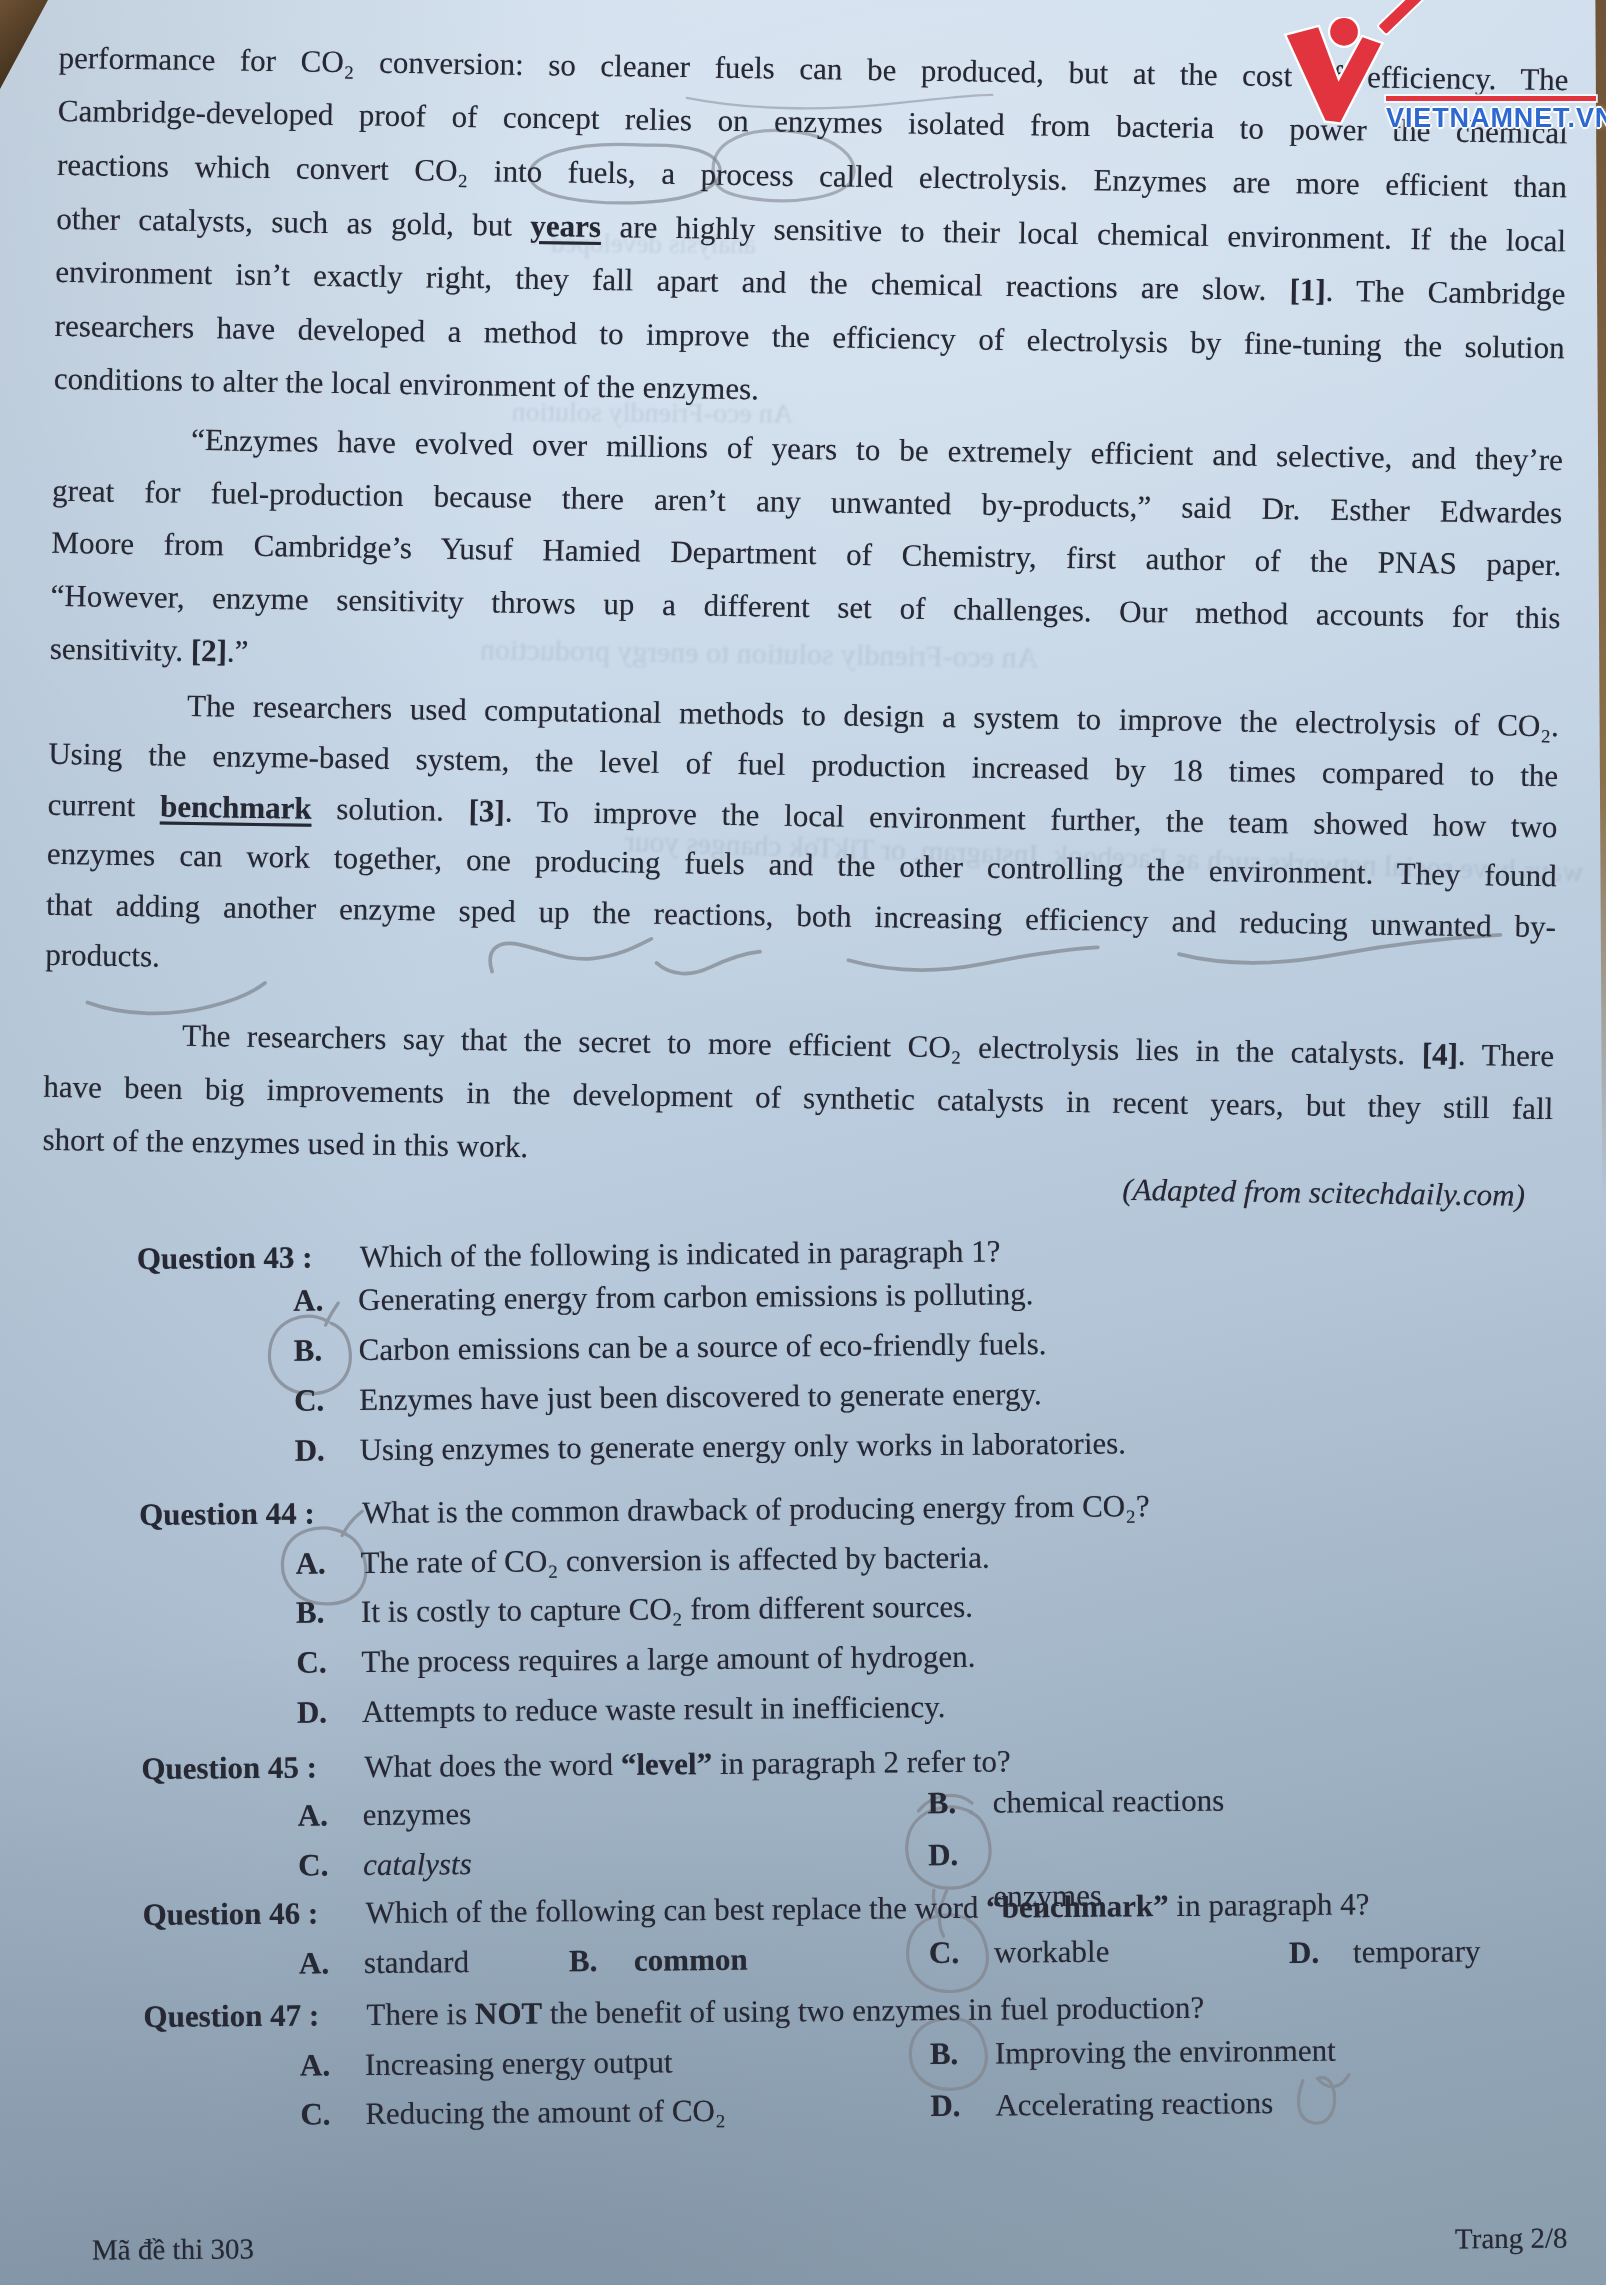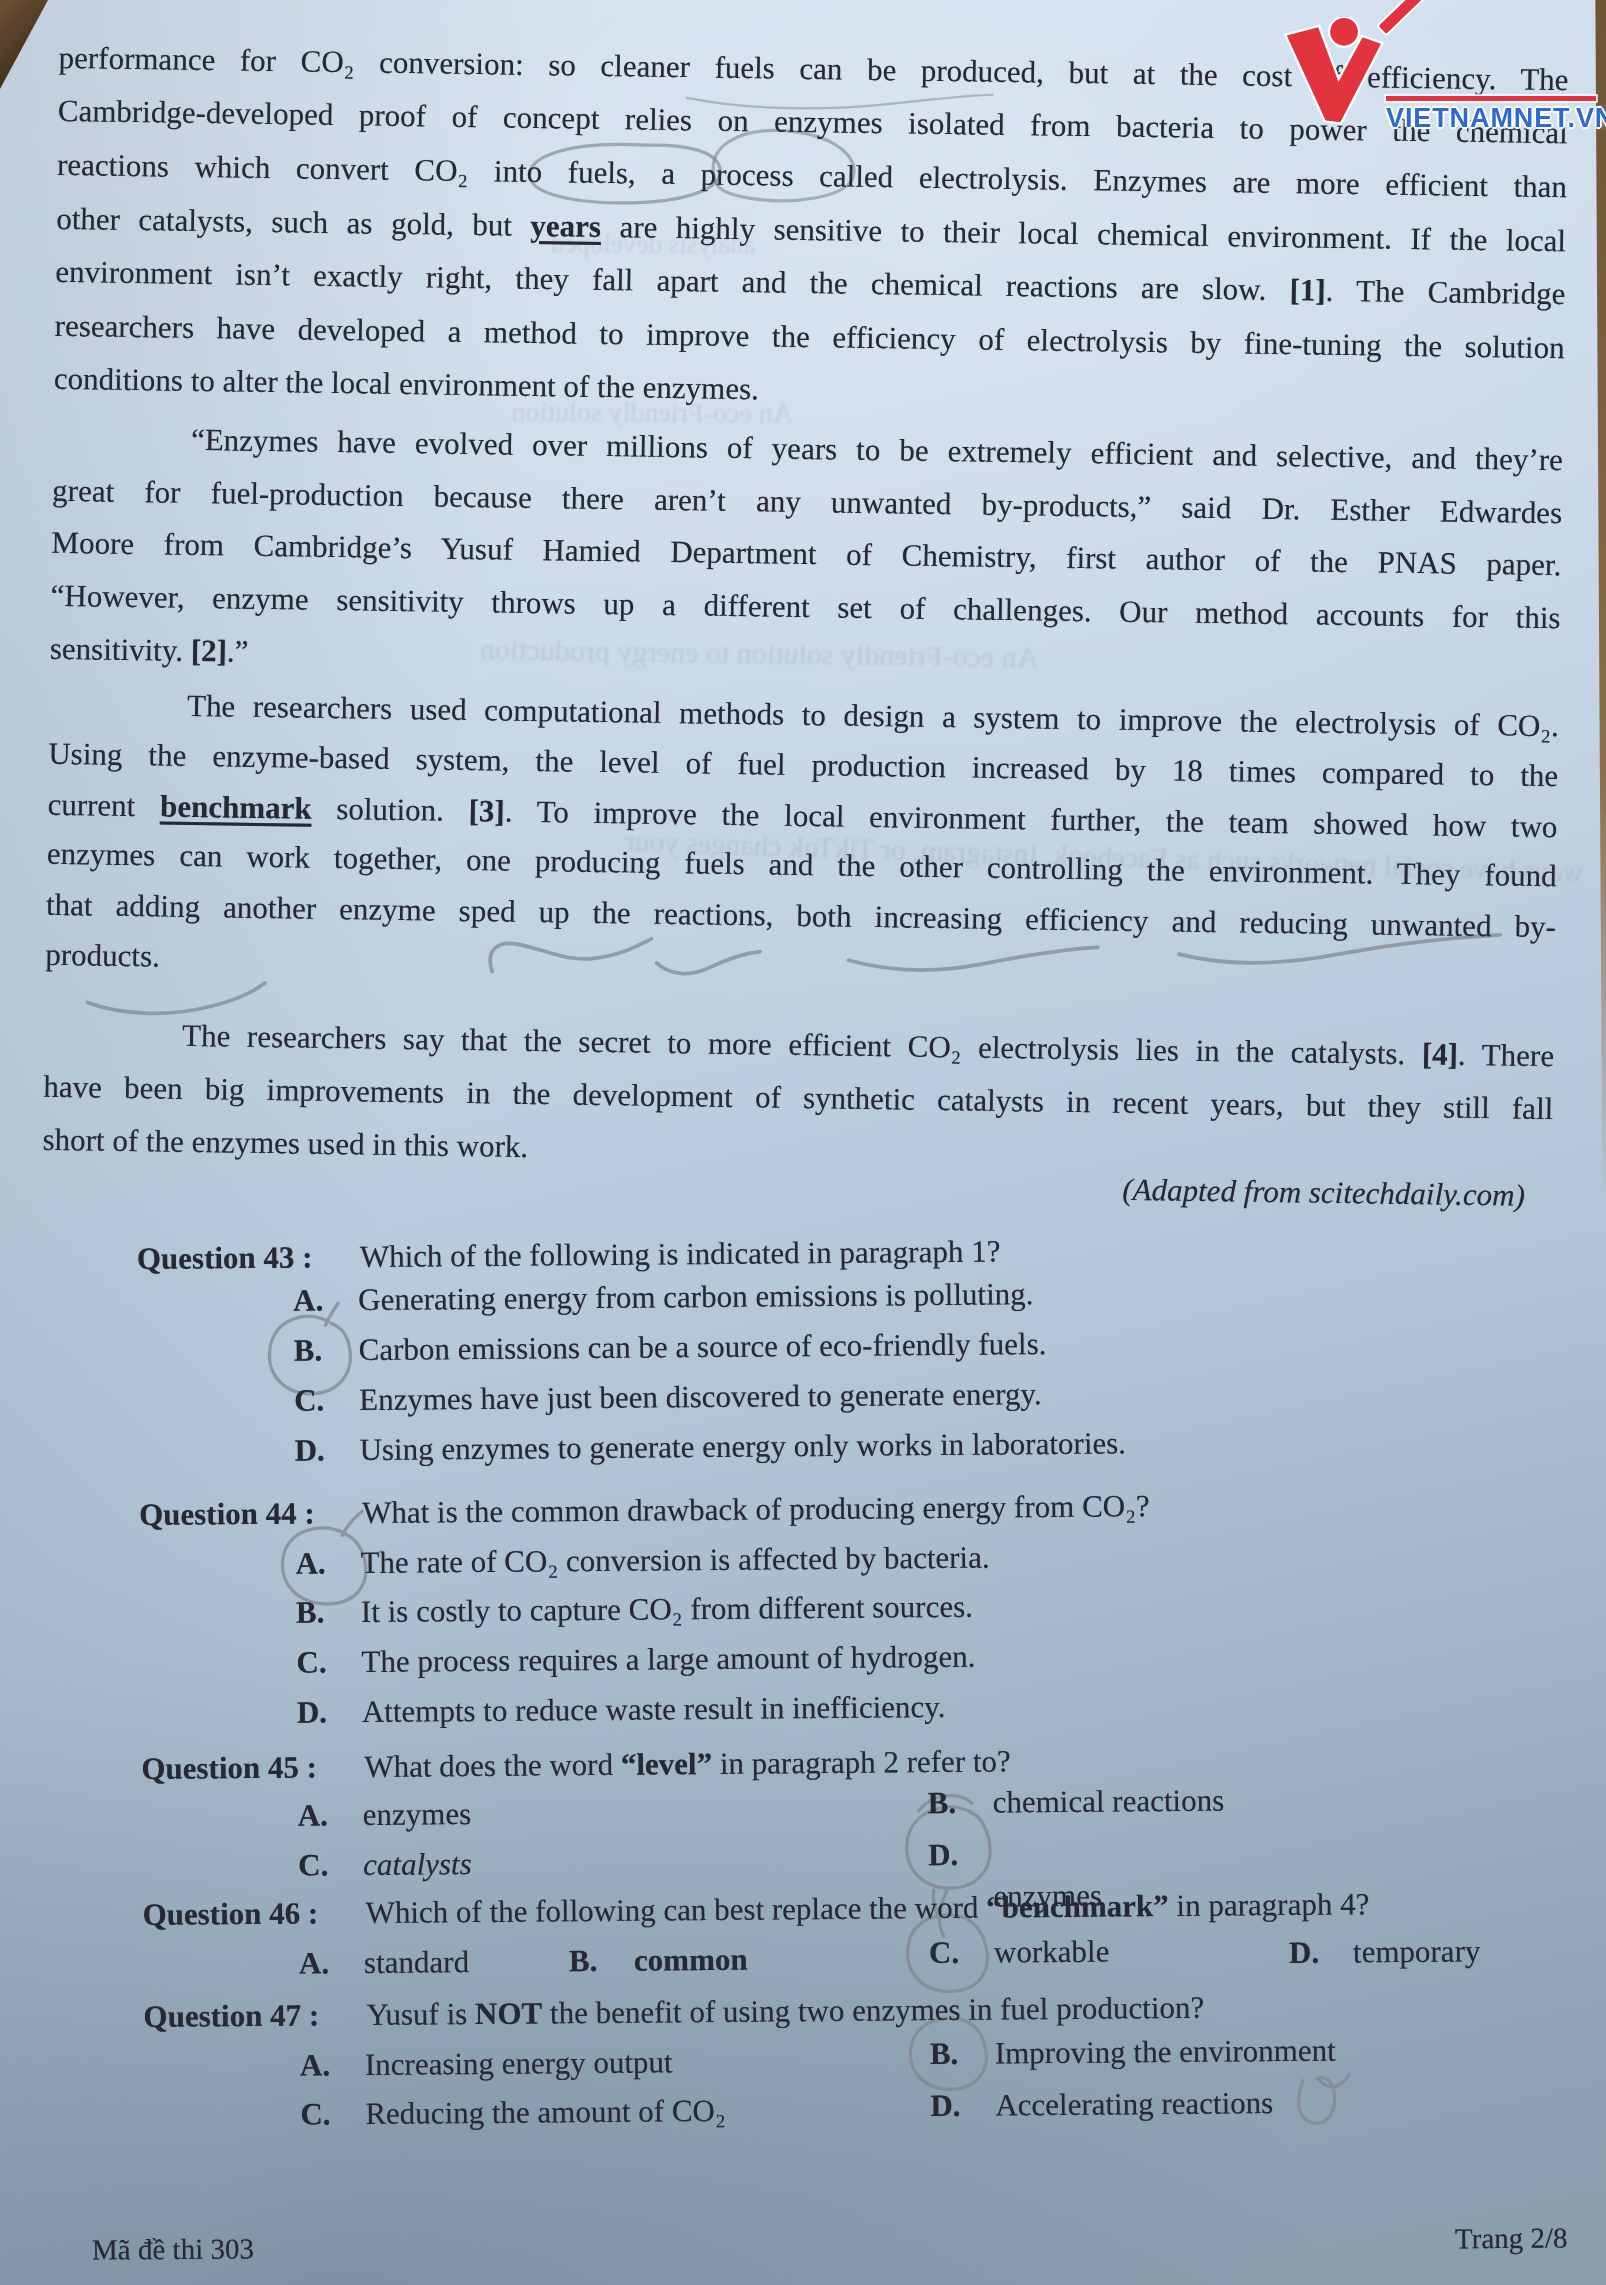--- a/index.html
+++ b/index.html
@@ -171,21 +171,21 @@
     <div class="qprompt" style="left: 360px; top: 679px;"><span>Which of the following can best replace the word </span><span class="b">“benchmark”</span><span> in paragraph 4?</span></div>
     <div class="optletter" style="left: 293px; top: 729px;">A.</div>
     <div class="opttext" style="left: 358px; top: 729px;">standard</div>
     <div class="optletter" style="left: 563px; top: 729px;">B.</div>
     <div class="opttext" style="left: 628px; top: 729px; font-weight: bold;">common</div>
     <div class="optletter" style="left: 923px; top: 724px;">C.</div>
     <div class="opttext" style="left: 988px; top: 724px;">workable</div>
     <div class="optletter" style="left: 1283px; top: 727px;">D.</div>
     <div class="opttext" style="left: 1347px; top: 727px;">temporary</div>
     <div class="qlabel" style="left: 137px; top: 781px;">Question 47 :</div>
-    <div class="qprompt" style="left: 360px; top: 781px;"><span>Yusuf is </span><span class="b">NOT</span><span> the benefit of using two enzymes in fuel production?</span></div>
+    <div class="qprompt" style="left: 360px; top: 781px;"><span>There is </span><span class="b">NOT</span><span> the benefit of using two enzymes in fuel production?</span></div>
     <div class="optletter" style="left: 293px; top: 831px;">A.</div>
     <div class="opttext" style="left: 358px; top: 831px;">Increasing energy output</div>
     <div class="optletter" style="left: 923px; top: 825px;">B.</div>
     <div class="opttext" style="left: 988px; top: 825px;">Improving the environment</div>
     <div class="optletter" style="left: 293px; top: 880px;">C.</div>
     <div class="opttext" style="left: 358px; top: 880px;">Reducing the amount of CO₂</div>
     <div class="optletter" style="left: 923px; top: 877px;">D.</div>
     <div class="opttext" style="left: 988px; top: 877px;">Accelerating reactions</div>
   </div>
 

